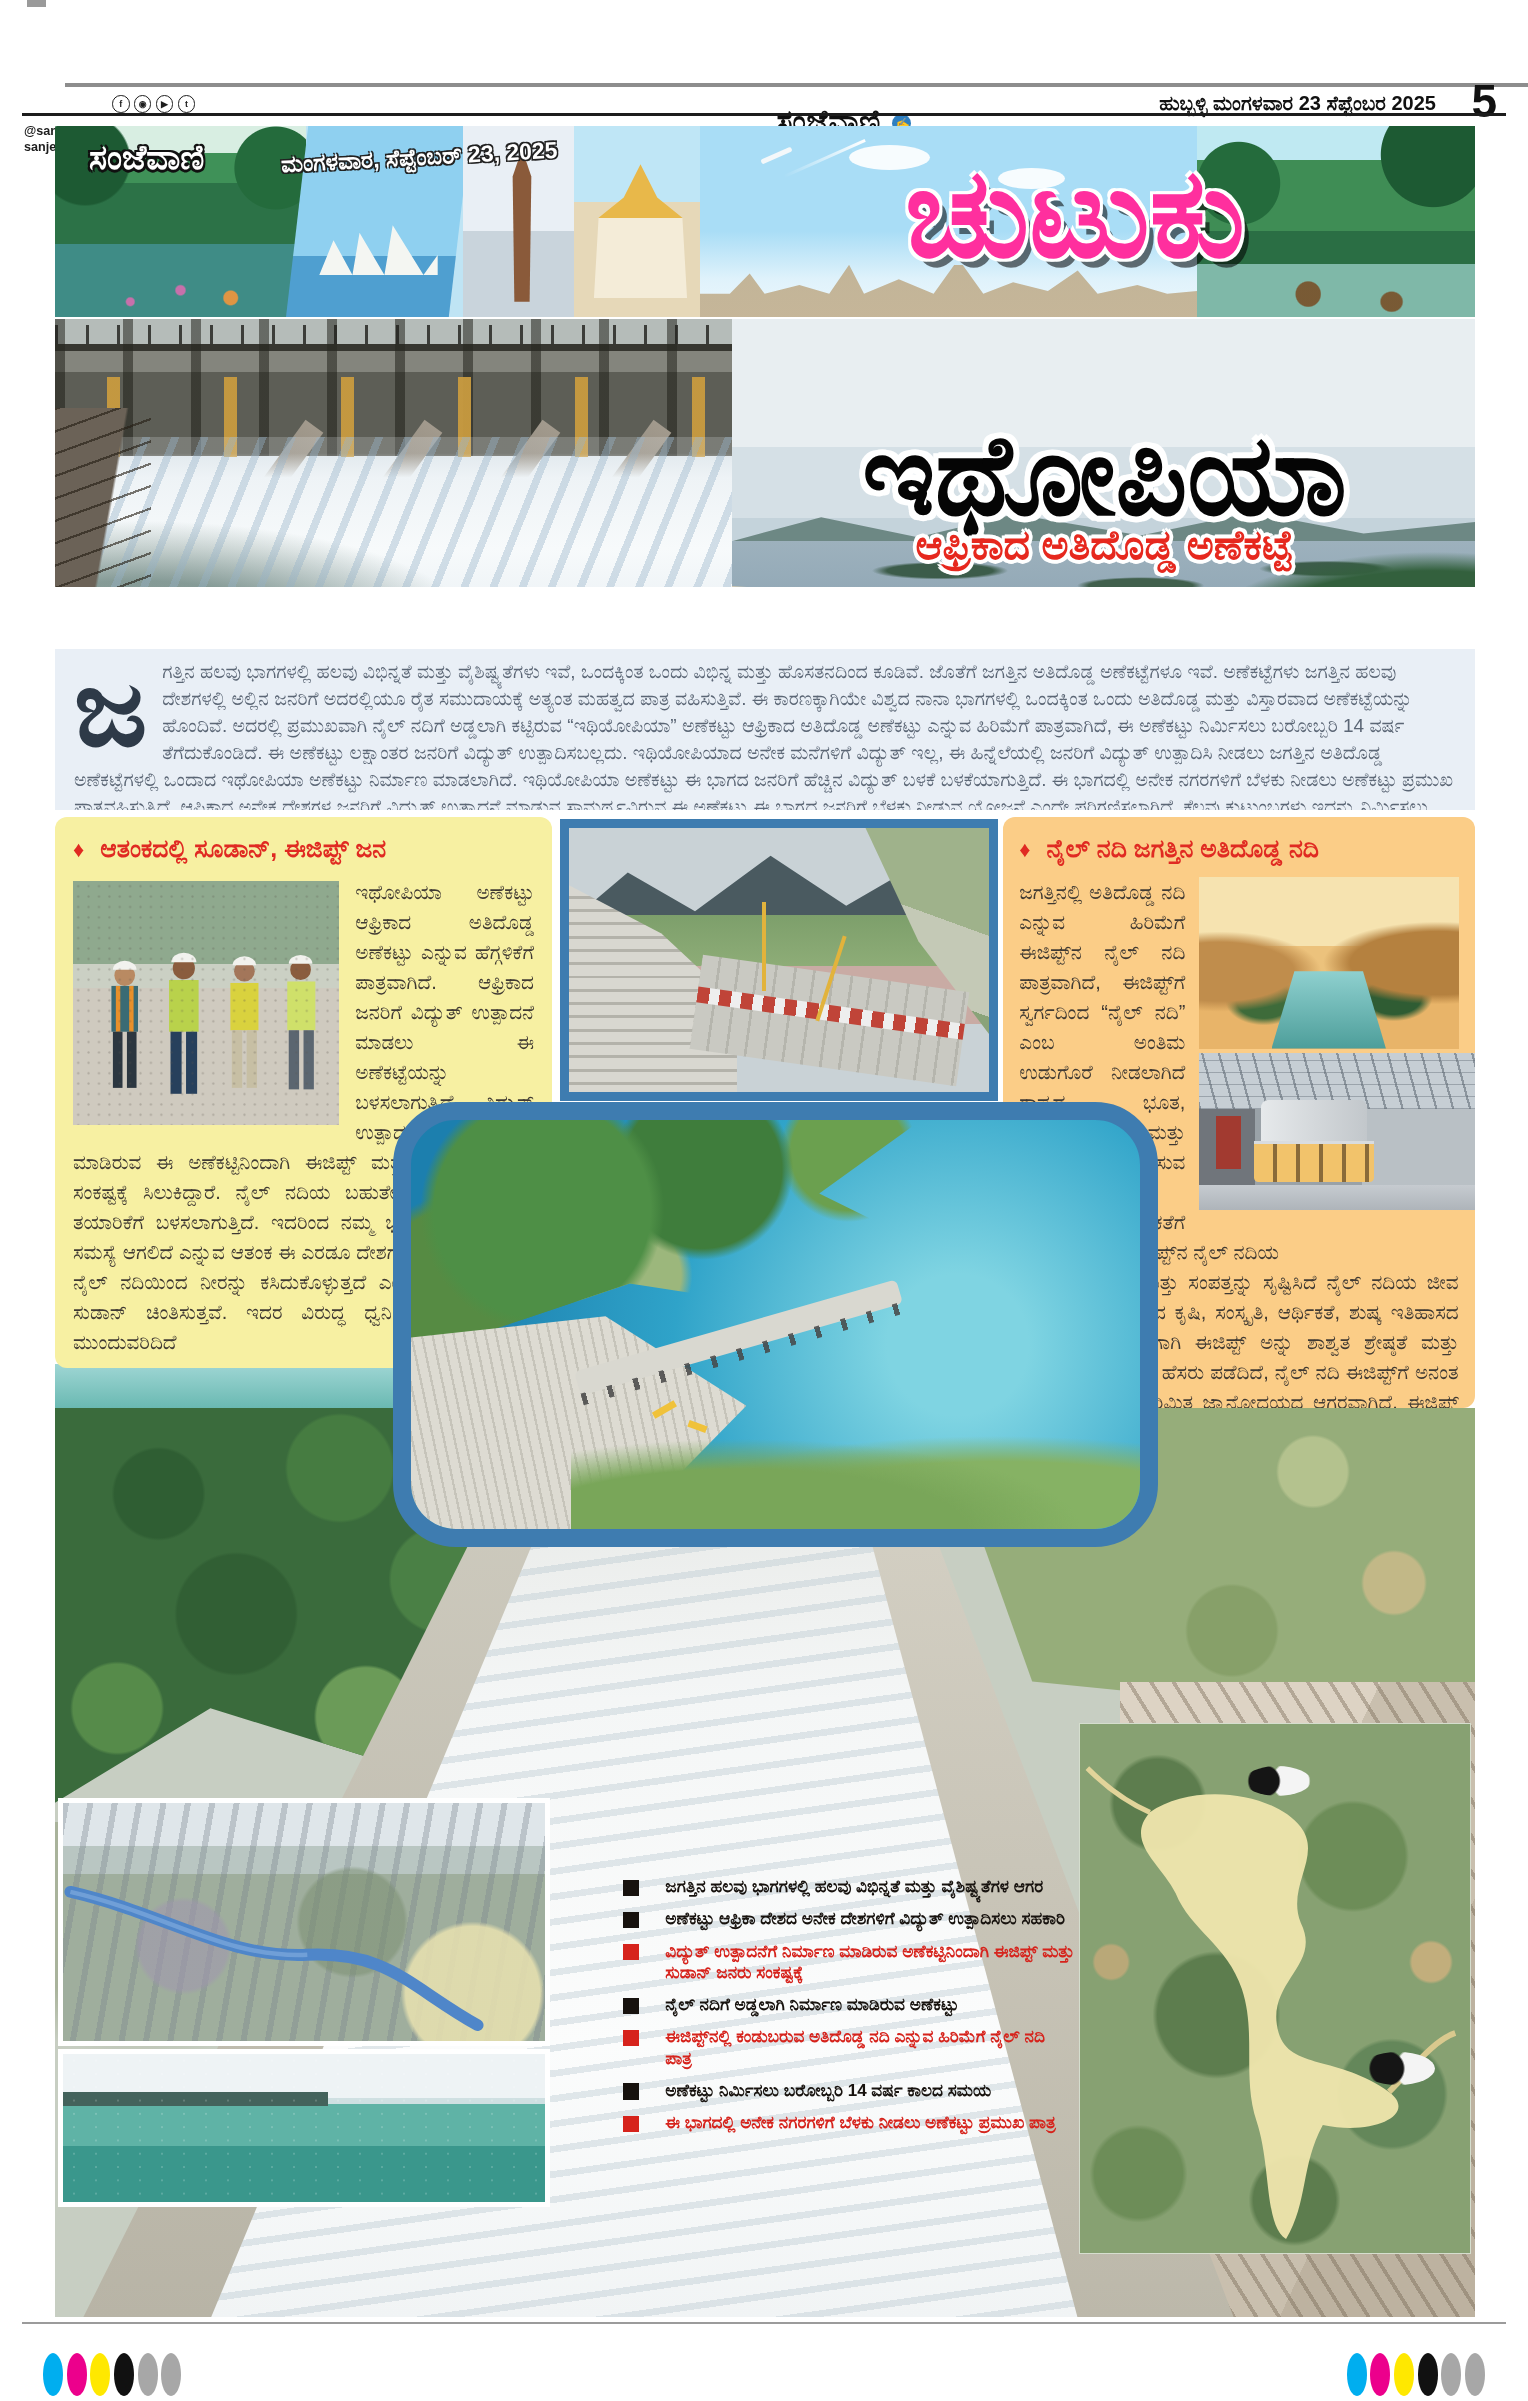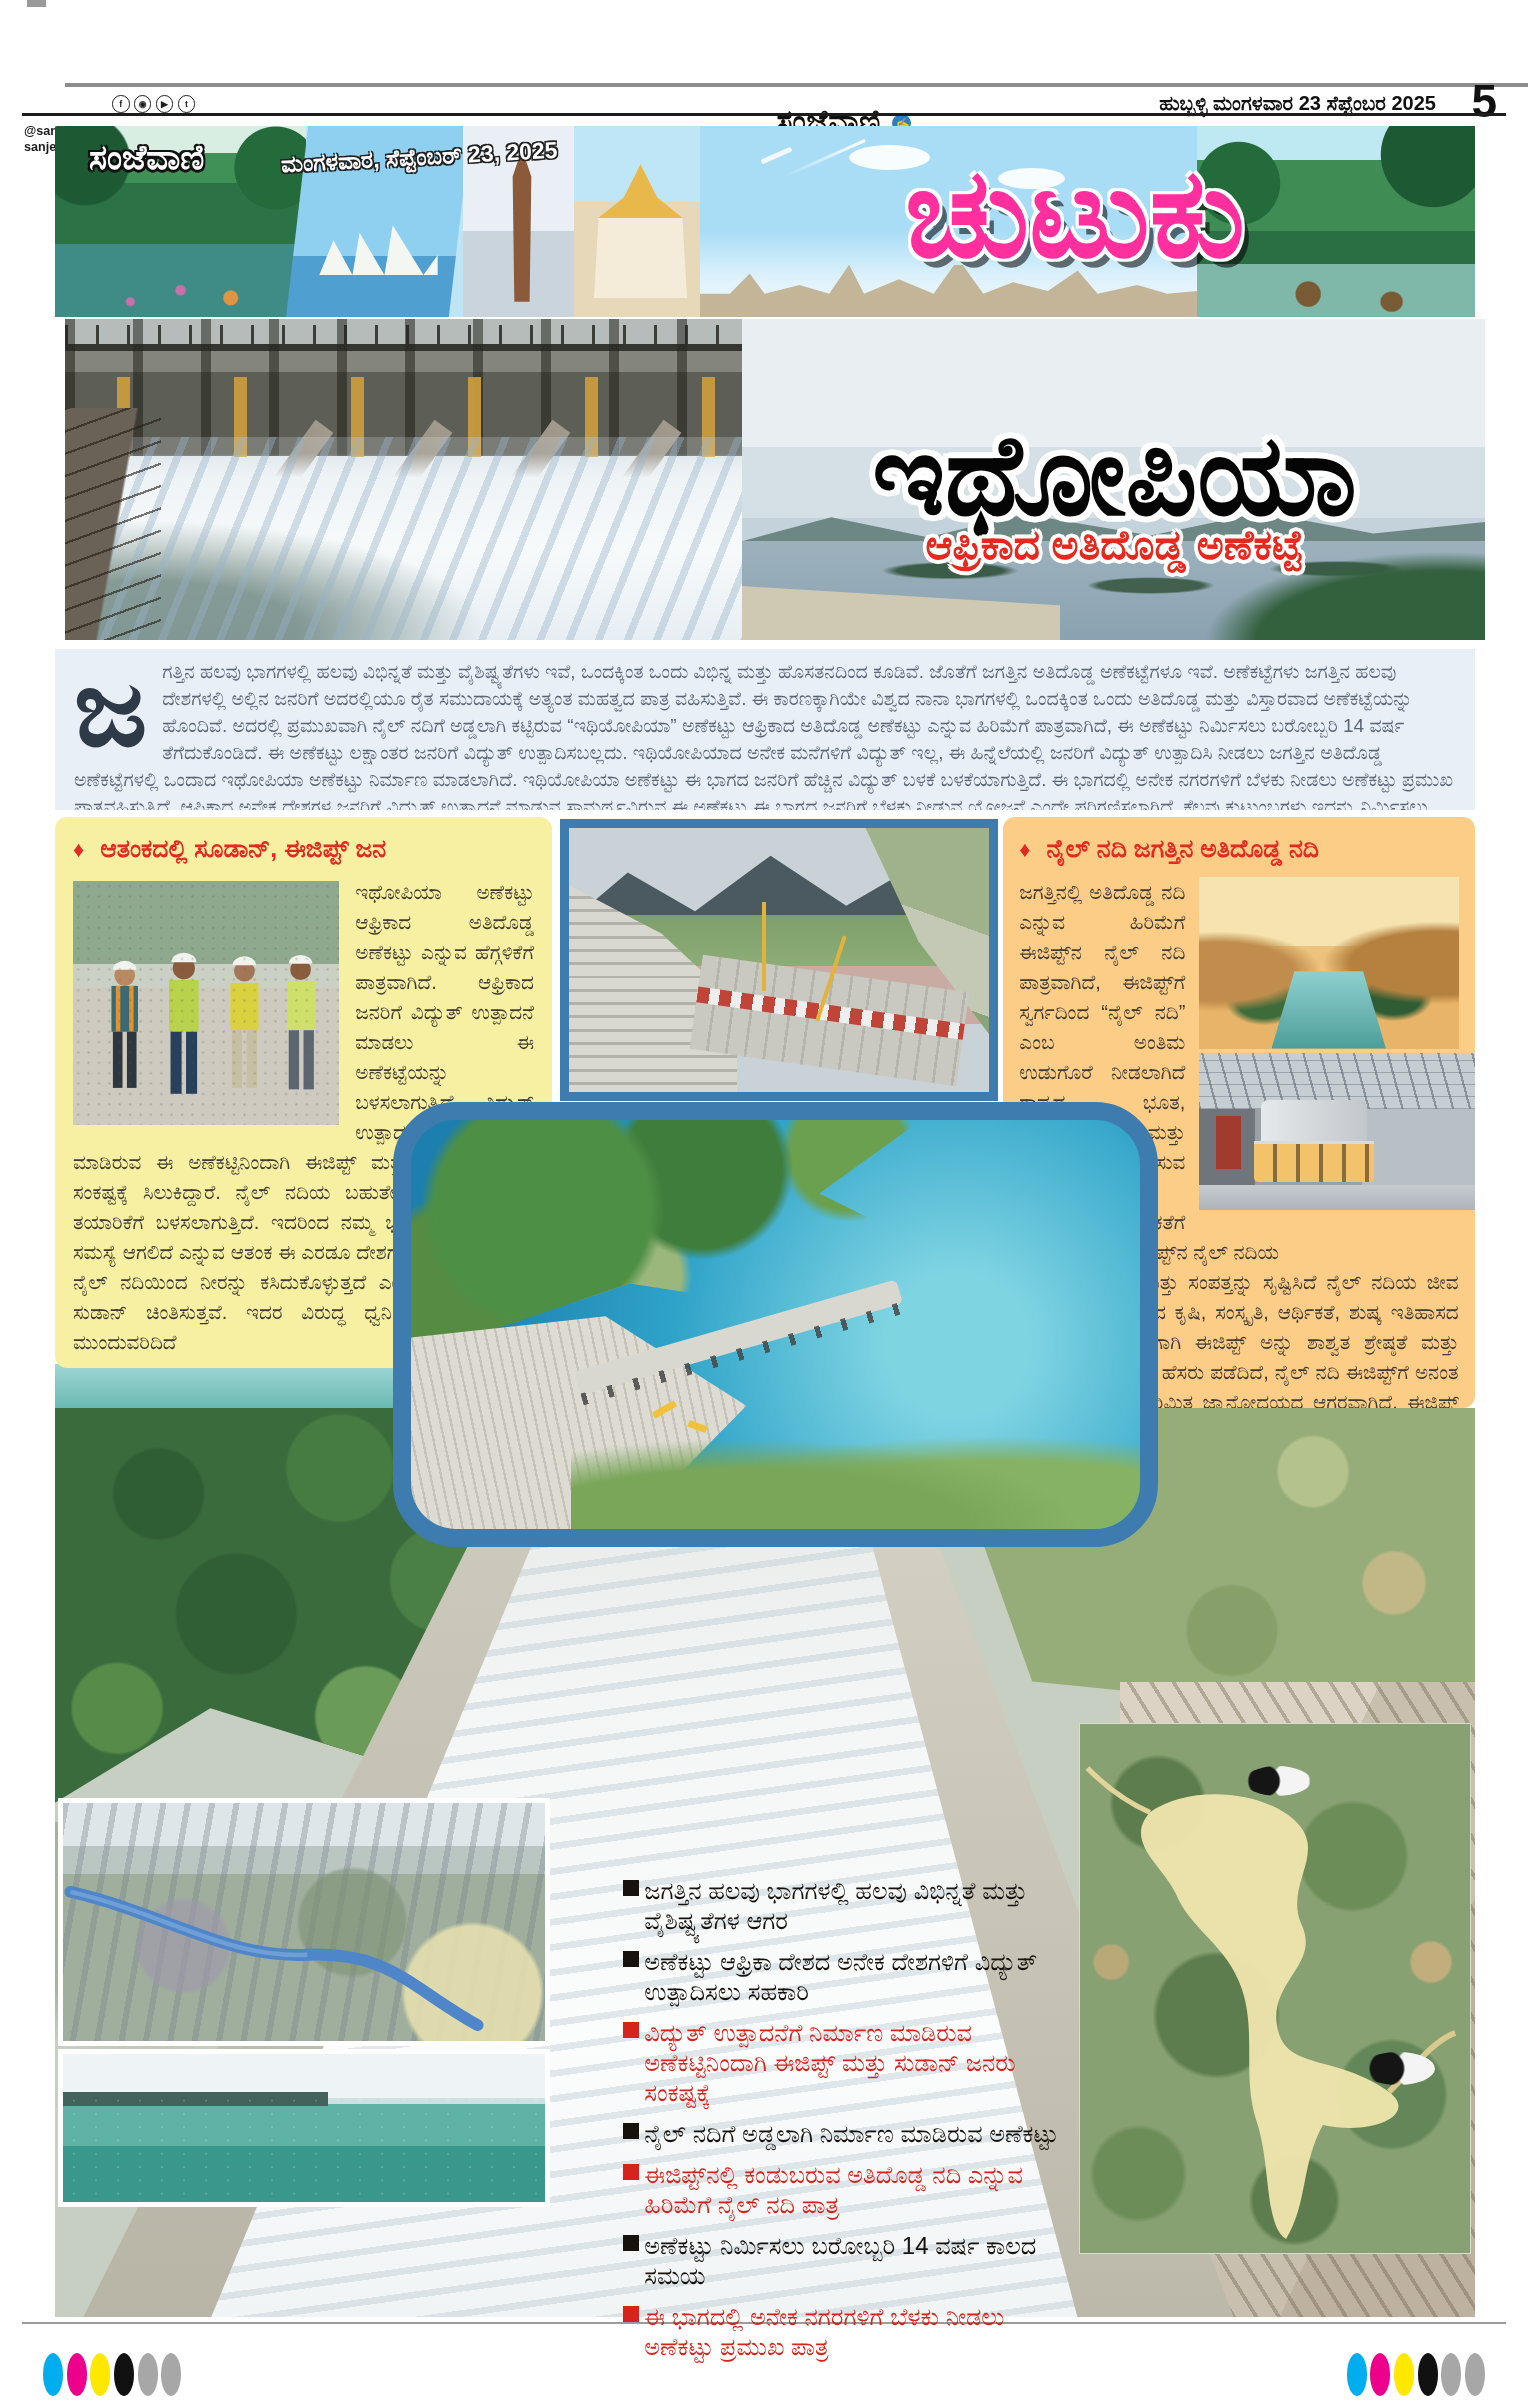--- a/index.html
+++ b/index.html
@@ -61,21 +61,21 @@
                 radial-gradient(ellipse at 70% 92%,rgba(120,80,40,.9) 0 10.4px,transparent 12px);}
   .banner-logo{position:absolute;left:34px;top:12px;font-size:34px;font-weight:bold;color:#ffffff;
      text-shadow:-2.2px -2.2px 0 #111,2.2px -2.2px 0 #111,-2.2px 2.2px 0 #111,2.2px 2.2px 0 #111,0 3px 0 #111;}
   .banner-date{position:absolute;left:226px;top:18px;font-size:23px;font-weight:bold;color:#fff;
      transform:rotate(-3deg);text-shadow:-1.5px -1.5px 0 #222,1.5px -1.5px 0 #222,-1.5px 1.5px 0 #222,1.5px 1.5px 0 #222;}
   .banner-title{position:absolute;left:739px;top:4.4px;width:562px;text-align:center;
      font-size:124px;font-weight:bold;color:#ff2f9e;line-height:1.35;
      text-shadow:-3px -3px 0 #fff,3px -3px 0 #fff,-3px 3px 0 #fff,3px 3px 0 #fff,7.4px 9px 0 rgba(0,0,0,.55);}
 
   
-  .hero{position:absolute;left:65px;top:319px;width:1420px;height:321px;overflow:hidden;}
+  .hero{position:absolute;left:55px;top:319px;width:1420px;height:268px;overflow:hidden;}
   .ph-dam{position:absolute;left:0;top:0;width:677px;height:321px;overflow:hidden;background:#dfe7ec;}
   .ph-dam .structure{position:absolute;left:0;right:0;top:0;height:137px;
      background:linear-gradient(180deg,#b5bcb9 0 25px,#84857d 25px 53px,#5d5e56 53px 100%);}
   .ph-dam .structure:before{content:"";position:absolute;inset:0;
      background:repeating-linear-gradient(90deg,rgba(25,25,18,.5) 0 10.4px,transparent 10.4px 68px);}
   .ph-dam .gates{position:absolute;left:0;right:0;top:58px;height:80px;
      background:repeating-linear-gradient(90deg,transparent 0 52px,rgba(201,155,63,.95) 52px 65px,transparent 65px 117px);}
   .ph-dam .catwalk{position:absolute;left:0;right:0;top:25px;height:7.4px;background:rgba(40,40,34,.85);}
   .ph-dam .catwalk:after{content:"";position:absolute;left:0;right:0;top:-19px;height:19px;
      background:repeating-linear-gradient(90deg,rgba(30,30,26,.8) 0 3px,transparent 3px 31px);}
@@ -270,21 +270,21 @@
   .ph-sat svg{position:absolute;inset:0;}
   .ph-sat .cloud1{position:absolute;left:42%;top:8%;width:67px;height:30px;border-radius:50%;
      background:radial-gradient(circle at 30% 50%,#151515 0 30%,transparent 34%),
        radial-gradient(circle at 70% 50%,#f4f4f4 0 36%,transparent 40%);}
   .ph-sat .cloud2{position:absolute;left:72%;top:62%;width:74px;height:33px;border-radius:50%;
      background:radial-gradient(circle at 35% 50%,#151515 0 32%,transparent 36%),
        radial-gradient(circle at 75% 50%,#f4f4f4 0 34%,transparent 38%);}
 
   
   .bullets{position:absolute;left:623px;top:1876px;width:452px;z-index:3;list-style:none;margin:0;padding:0;}
-  .bullets li{display:flex;gap:5px;margin-bottom:11px;font-size:24px;font-weight:normal;line-height:1.25;}
+  .bullets li{display:flex;gap:26px;margin-bottom:11px;font-size:17px;font-weight:bold;line-height:1.25;}
   .bullets li[data-color="black"]{color:#17120e;}
   .bullets li[data-color="red"]{color:#d6231c;}
   .bullets .sq{flex:0 0 auto;width:16.3px;height:16.3px;margin-top:3.7px;background:currentColor;}
 
   
   .ft-rule{position:absolute;left:22px;right:22px;top:2322px;height:2.2px;background:#9b9b9b;}
   .marks{position:absolute;top:2353px;display:flex;gap:3.7px;}
   .marks-left{left:43px;} .marks-right{right:43px;}
   .marks .oval{width:20px;height:43px;border-radius:50%;}
   .o-c{background:#00aeef;} .o-m{background:#ec008c;} .o-y{background:#ffe800;}

